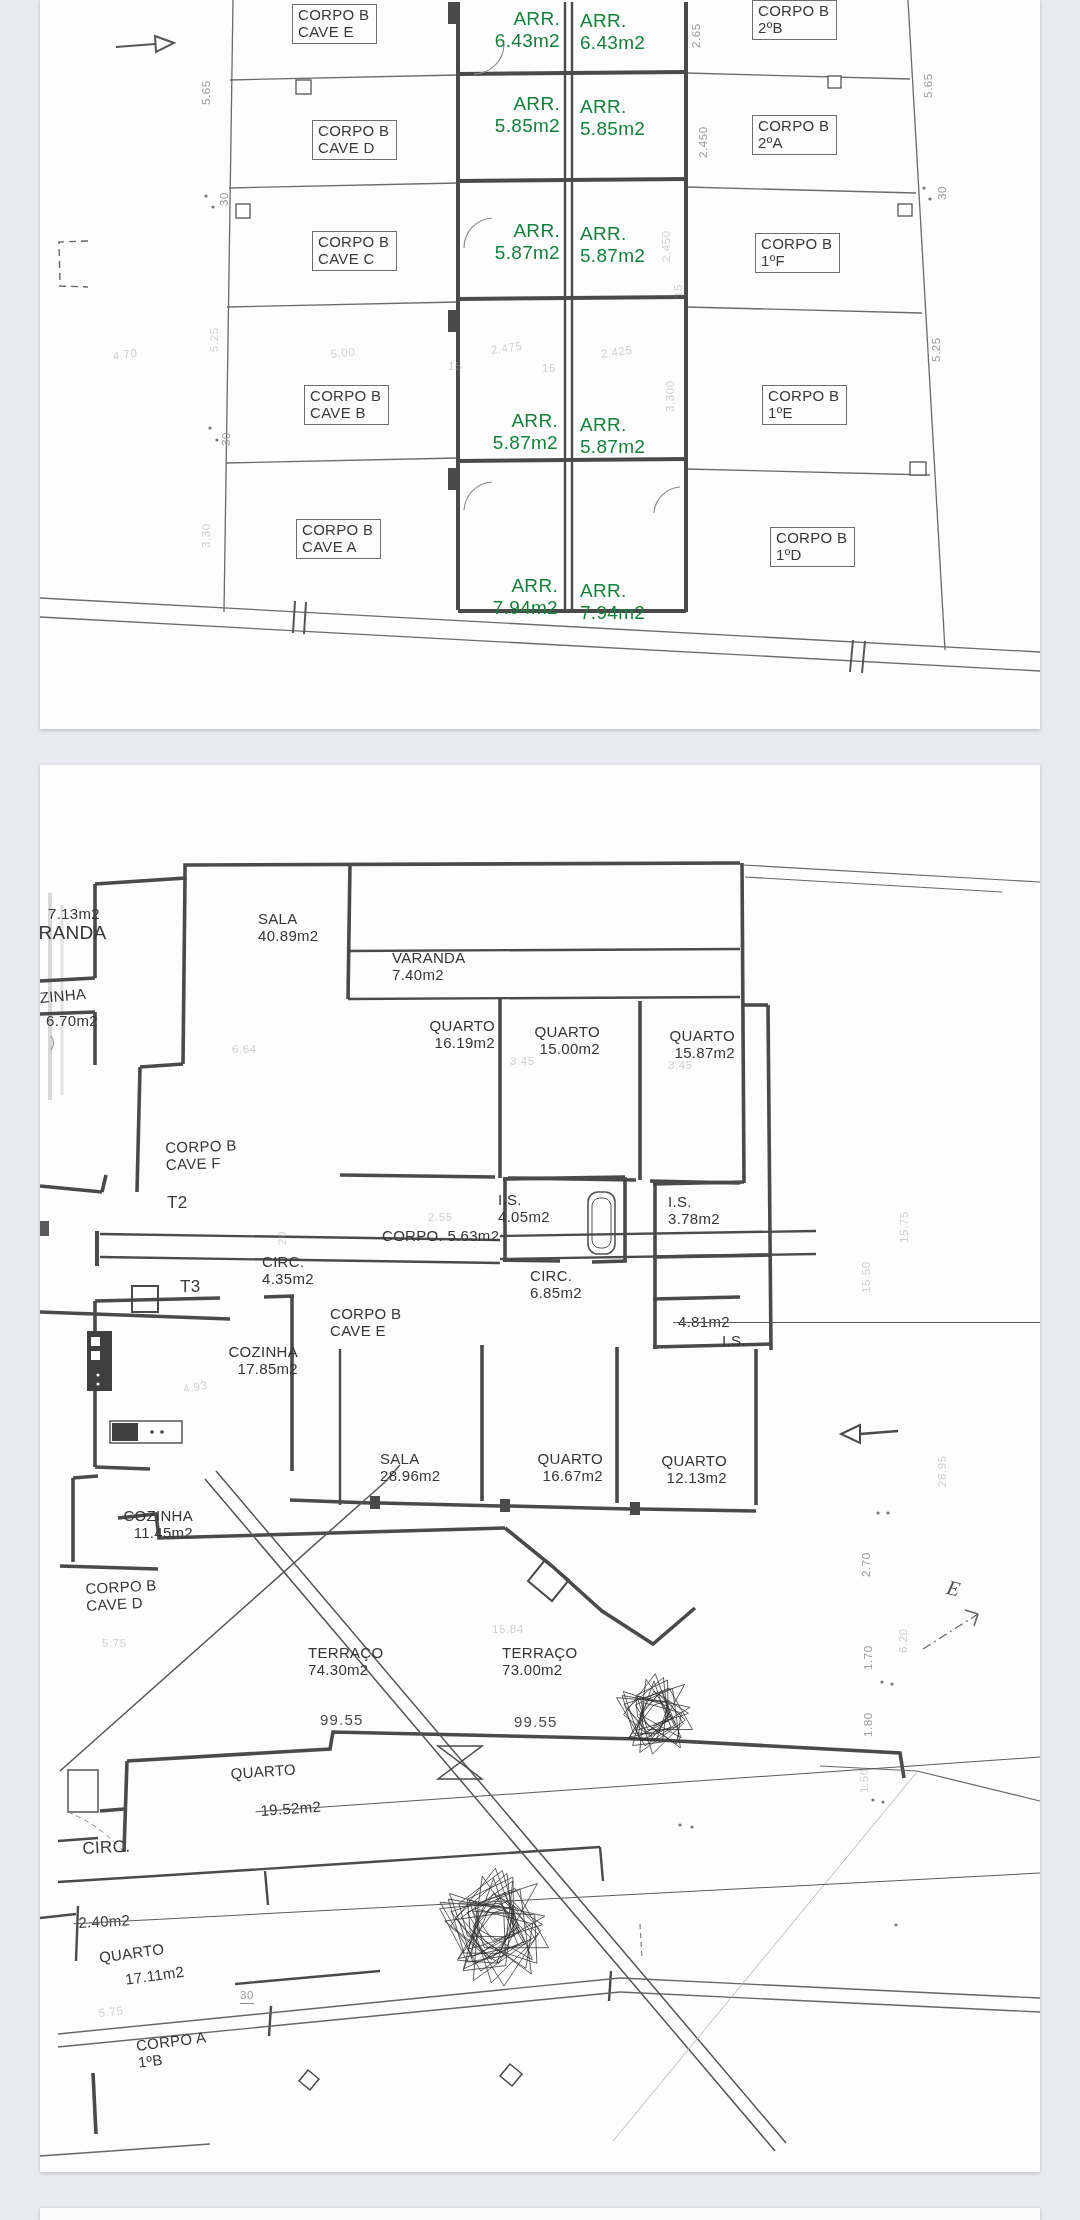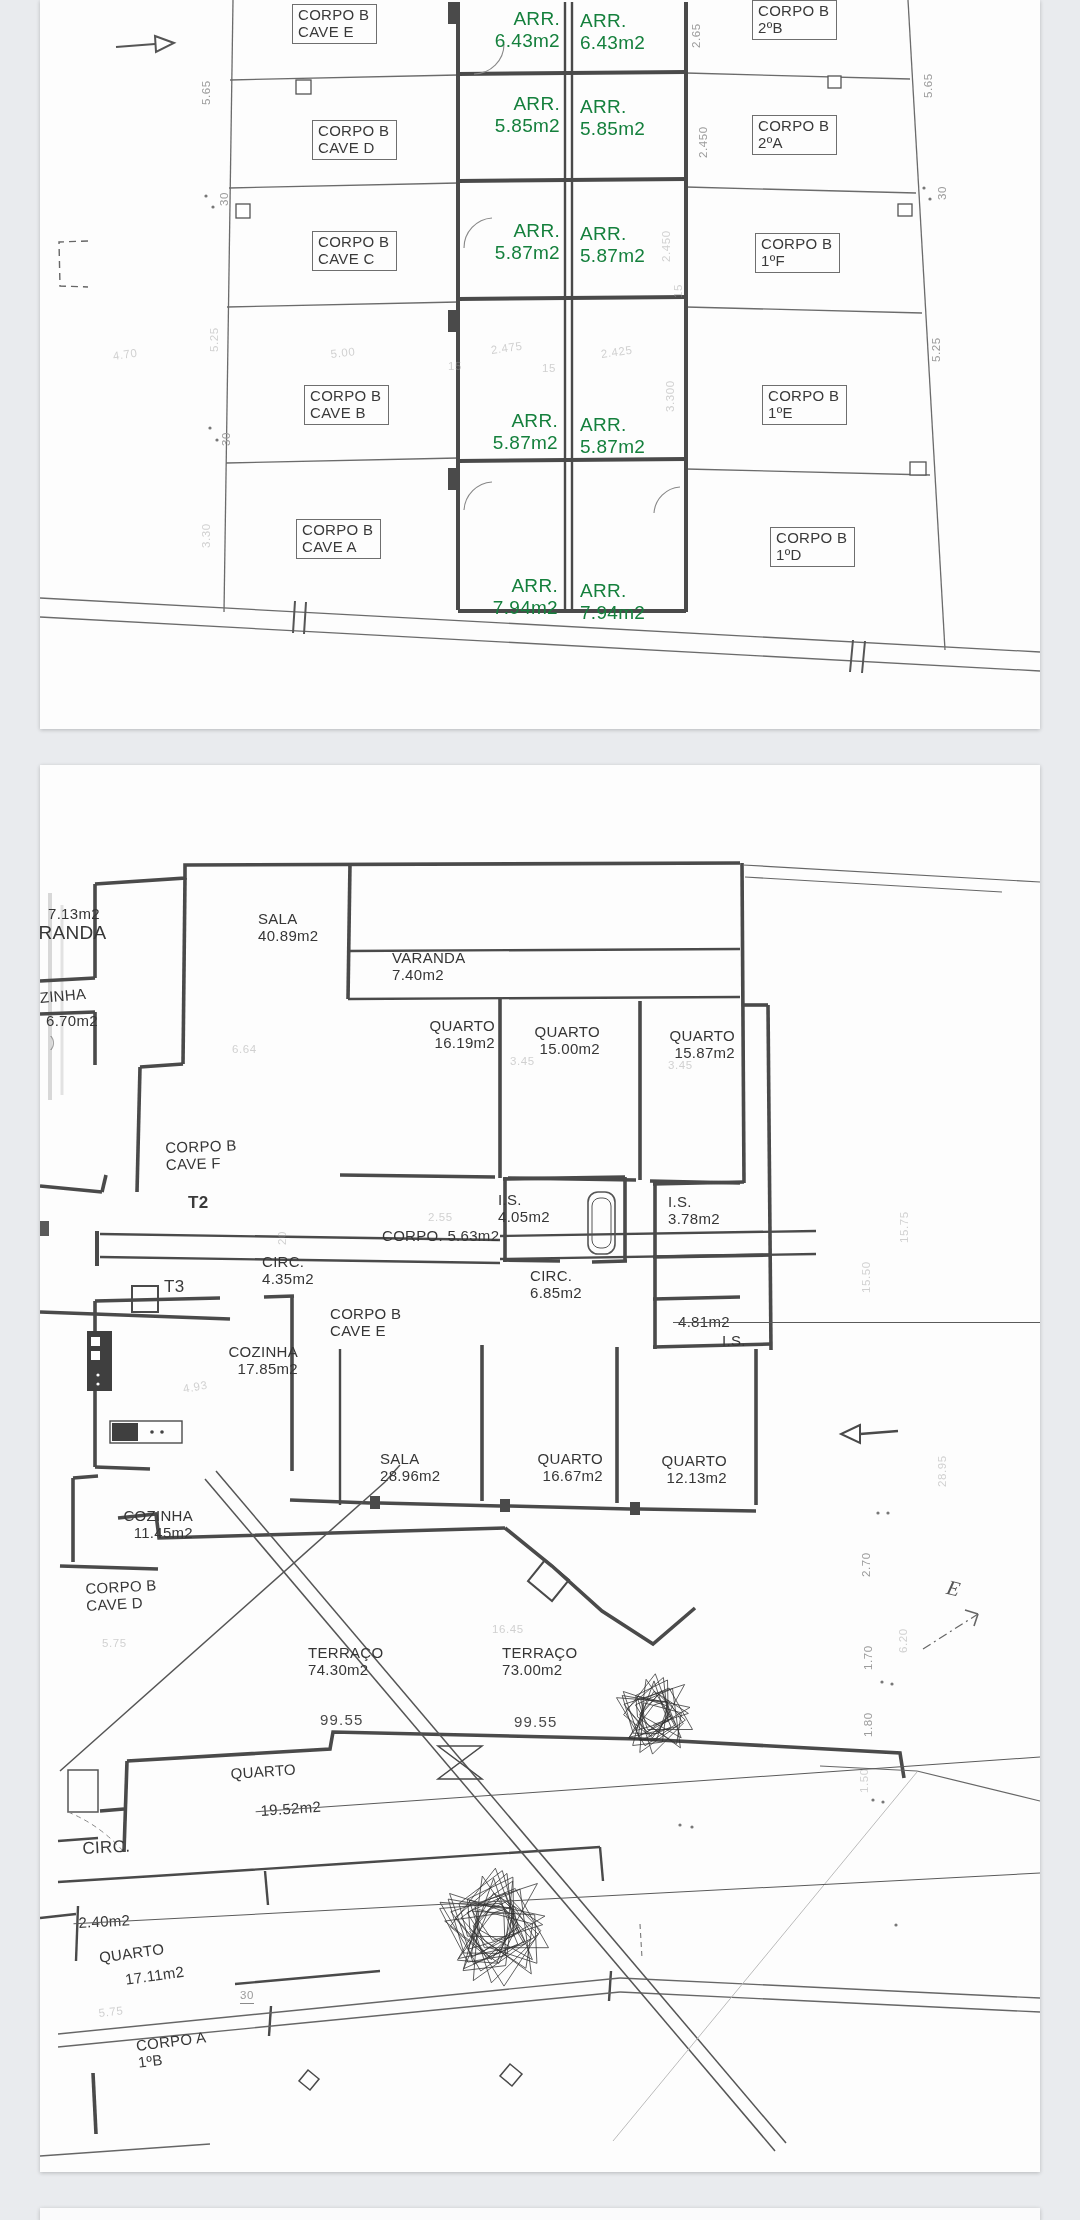--- a/index.html
+++ b/index.html
@@ -336,27 +336,27 @@
 16.19m2</div>
       <div class="lb room right" style="left: 465px; top: 258px; width: 95px;">QUARTO
 15.00m2</div>
       <div class="lb room right" style="left: 600px; top: 262px; width: 95px;">QUARTO
 15.87m2</div>
       <div class="lb room" style="left: -24px; top: 226px; transform: rotate(-5deg);">COZINHA</div>
       <div class="lb room" style="left: 6px; top: 247px;">6.70m2</div>
       <div class="lb room faint" style="left: 10px; top: 268px;">)</div>
       <div class="lb room" style="left: 125px; top: 374px; transform: rotate(-2deg);">CORPO B
 CAVE F</div>
-      <div class="lb t23" style="left: 148px; top: 428px; font-weight: bold;">T2</div>
+      <div class="lb t23" style="left: 127px; top: 428px;">T2</div>
       <div class="lb room" style="left: 342px; top: 462px;">CORPO. 5.63m2</div>
       <div class="lb dim faint" style="left: 388px; top: 446px;">2.55</div>
       <div class="lb dim v faint" style="left: 236px; top: 480px;">20</div>
       <div class="lb room left" style="left: 222px; top: 488px; width: 85px;">CIRC.
 4.35m2</div>
-      <div class="lb t23" style="left: 124px; top: 512px;">T3</div>
+      <div class="lb t23" style="left: 140px; top: 512px;">T3</div>
       <div class="lb room" style="left: 290px; top: 540px;">CORPO B
 CAVE E</div>
       <div class="lb room center" style="left: 458px; top: 426px; width: 80px;">I.S.
 4.05m2</div>
       <div class="lb room center" style="left: 628px; top: 428px; width: 80px;">I.S.
 3.78m2</div>
       <div class="lb room left" style="left: 490px; top: 502px; width: 80px;">CIRC.
 6.85m2</div>
       <div class="lb room strike" style="left: 638px; top: 548px;">4.81m2</div>
       <div class="lb room" style="left: 682px; top: 567px;">I.S.</div>
@@ -370,21 +370,21 @@
 28.96m2</div>
       <div class="lb room right" style="left: 468px; top: 685px; width: 95px;">QUARTO
 16.67m2</div>
       <div class="lb room right" style="left: 592px; top: 687px; width: 95px;">QUARTO
 12.13m2</div>
       <div class="lb room right" style="left: 48px; top: 742px; width: 105px;">COZINHA
 11.45m2</div>
       <div class="lb room" style="left: 45px; top: 815px; transform: rotate(-3deg);">CORPO B
 CAVE D</div>
       <div class="lb dim faint" style="left: 62px; top: 872px;">5.75</div>
-      <div class="lb dim faint" style="left: 452px; top: 858px;">16.45</div>
+      <div class="lb dim faint" style="left: 452px; top: 858px;">15.84</div>
       <div class="lb room left" style="left: 268px; top: 879px; width: 95px;">TERRAÇO
 74.30m2</div>
       <div class="lb t99" style="left: 280px; top: 918px;">99.55</div>
       <div class="lb room left" style="left: 462px; top: 879px; width: 95px;">TERRAÇO
 73.00m2</div>
       <div class="lb t99" style="left: 474px; top: 920px;">99.55</div>
       <div class="lb room" style="left: 190px; top: 1000px; transform: rotate(-4deg);">QUARTO</div>
       <div class="lb room strike" style="left: 220px; top: 1020px; transform: rotate(-4deg);">19.52m2</div>
       <div class="lb t23" style="left: 42px; top: 1074px; transform: rotate(-3deg);">CIRC.</div>
       <div class="lb room strike" style="left: 38px; top: 1114px; transform: rotate(-3deg);">2.40m2</div>

